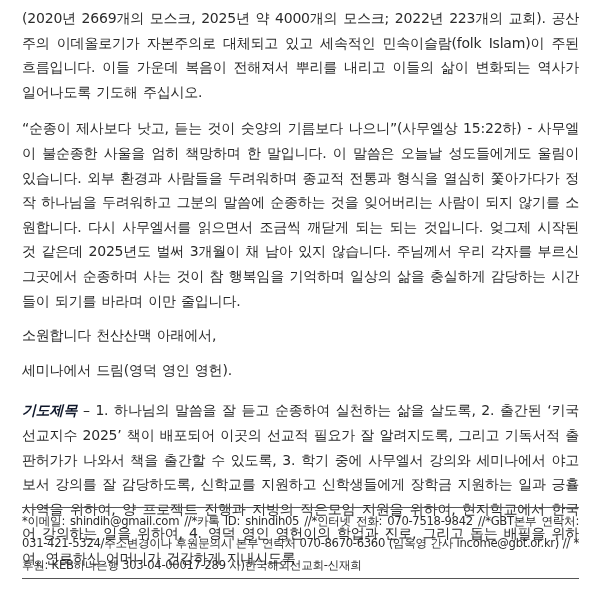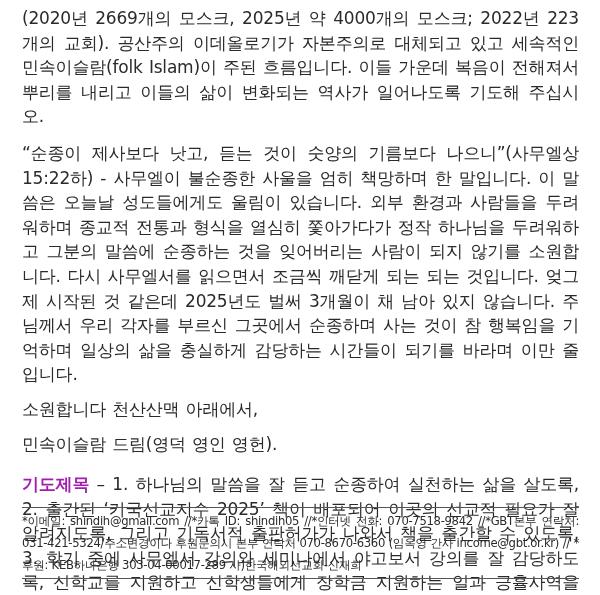--- a/index.html
+++ b/index.html
@@ -16,33 +16,34 @@
     color: #2a2a2a;
   }
   .page {
     position: absolute;
     left: 22px;
     top: 6px;
     width: 557px;
   }
   .para {
     margin: 0;
-    font-size: 17px;
+    font-size: 14px;
     line-height: 24.6px;
     text-align: justify;
     letter-spacing: -0.2px;
     word-spacing: 1px;
   }
   .p1 { margin-bottom: 12px; }
   .p2 { margin-bottom: 10px; margin-top: 12px; }
   .p3 { margin-bottom: 10px; }
   .p4 { margin-bottom: 16px; }
   .prayer-label {
     font-weight: bold;
-    color: #a21caf;
+    color: #0f172a;
+    font-style: italic;
   }
   .footer {
     position: absolute;
     left: 22px;
     top: 507px;
     width: 557px;
     border-top: 1.5px solid #555;
     border-bottom: 1.5px solid #555;
     padding: 2px 0 2px 0;
   }
@@ -55,19 +56,19 @@
     color: #2a2a2a;
   }
 </style>
 </head>
 <body>
 
 <div class="page">
   <p class="para p1">(2020년 2669개의 모스크, 2025년 약 4000개의 모스크; 2022년 223개의 교회). 공산주의 이데올로기가 자본주의로 대체되고 있고 세속적인 민속이슬람(folk Islam)이 주된 흐름입니다. 이들 가운데 복음이 전해져서 뿌리를 내리고 이들의 삶이 변화되는 역사가 일어나도록 기도해 주십시오.</p>
   <p class="para p2">“순종이 제사보다 낫고, 듣는 것이 숫양의 기름보다 나으니”(사무엘상 15:22하) - 사무엘이 불순종한 사울을 엄히 책망하며 한 말입니다. 이 말씀은 오늘날 성도들에게도 울림이 있습니다. 외부 환경과 사람들을 두려워하며 종교적 전통과 형식을 열심히 쫓아가다가 정작 하나님을 두려워하고 그분의 말씀에 순종하는 것을 잊어버리는 사람이 되지 않기를 소원합니다. 다시 사무엘서를 읽으면서 조금씩 깨닫게 되는 되는 것입니다. 엊그제 시작된 것 같은데 2025년도 벌써 3개월이 채 남아 있지 않습니다. 주님께서 우리 각자를 부르신 그곳에서 순종하며 사는 것이 참 행복임을 기억하며 일상의 삶을 충실하게 감당하는 시간들이 되기를 바라며 이만 줄입니다.</p>
   <p class="para p3">소원합니다 천산산맥 아래에서,</p>
-  <p class="para p4">민속이슬람 드림(영덕 영인 영헌).</p>
+  <p class="para p4">세미나에서 드림(영덕 영인 영헌).</p>
   <p class="para"><span class="prayer-label">기도제목</span><span> – 1. 하나님의 말씀을 잘 듣고 순종하여 실천하는 삶을 살도록, 2. 출간된 ‘키국선교지수 2025’ 책이 배포되어 이곳의 선교적 필요가 잘 알려지도록, 그리고 기독서적 출판허가가 나와서 책을 출간할 수 있도록, 3. 학기 중에 사무엘서 강의와 세미나에서 야고보서 강의를 잘 감당하도록, 신학교를 지원하고 신학생들에게 장학금 지원하는 일과 긍휼사역을 위하여, 양 프로젝트 진행과 지방의 작은모임 지원을 위하여, 현지학교에서 한국어 강의하는 일을 위하여, 4. 영덕 영인 영헌이의 학업과 진로, 그리고 돕는 배필을 위하여, 연로하신 어머니가 건강하게 지내시도록</span></p>
 </div>
 
 <div class="footer">
   <p>*이메일: shindih@gmail.com //*카톡 ID: shindih05 //*인터넷 전화: 070-7518-9842 //*GBT본부 연락처: 031-421-5324/주소변경이나 후원문의시 본부 연락처 070-8670-6360 (임옥영 간사 income@gbt.or.kr) // *후원: KEB하나은행 303-04-00017-289 사)한국해외선교회-신재희</p>
 </div>
 
 </body></html>

